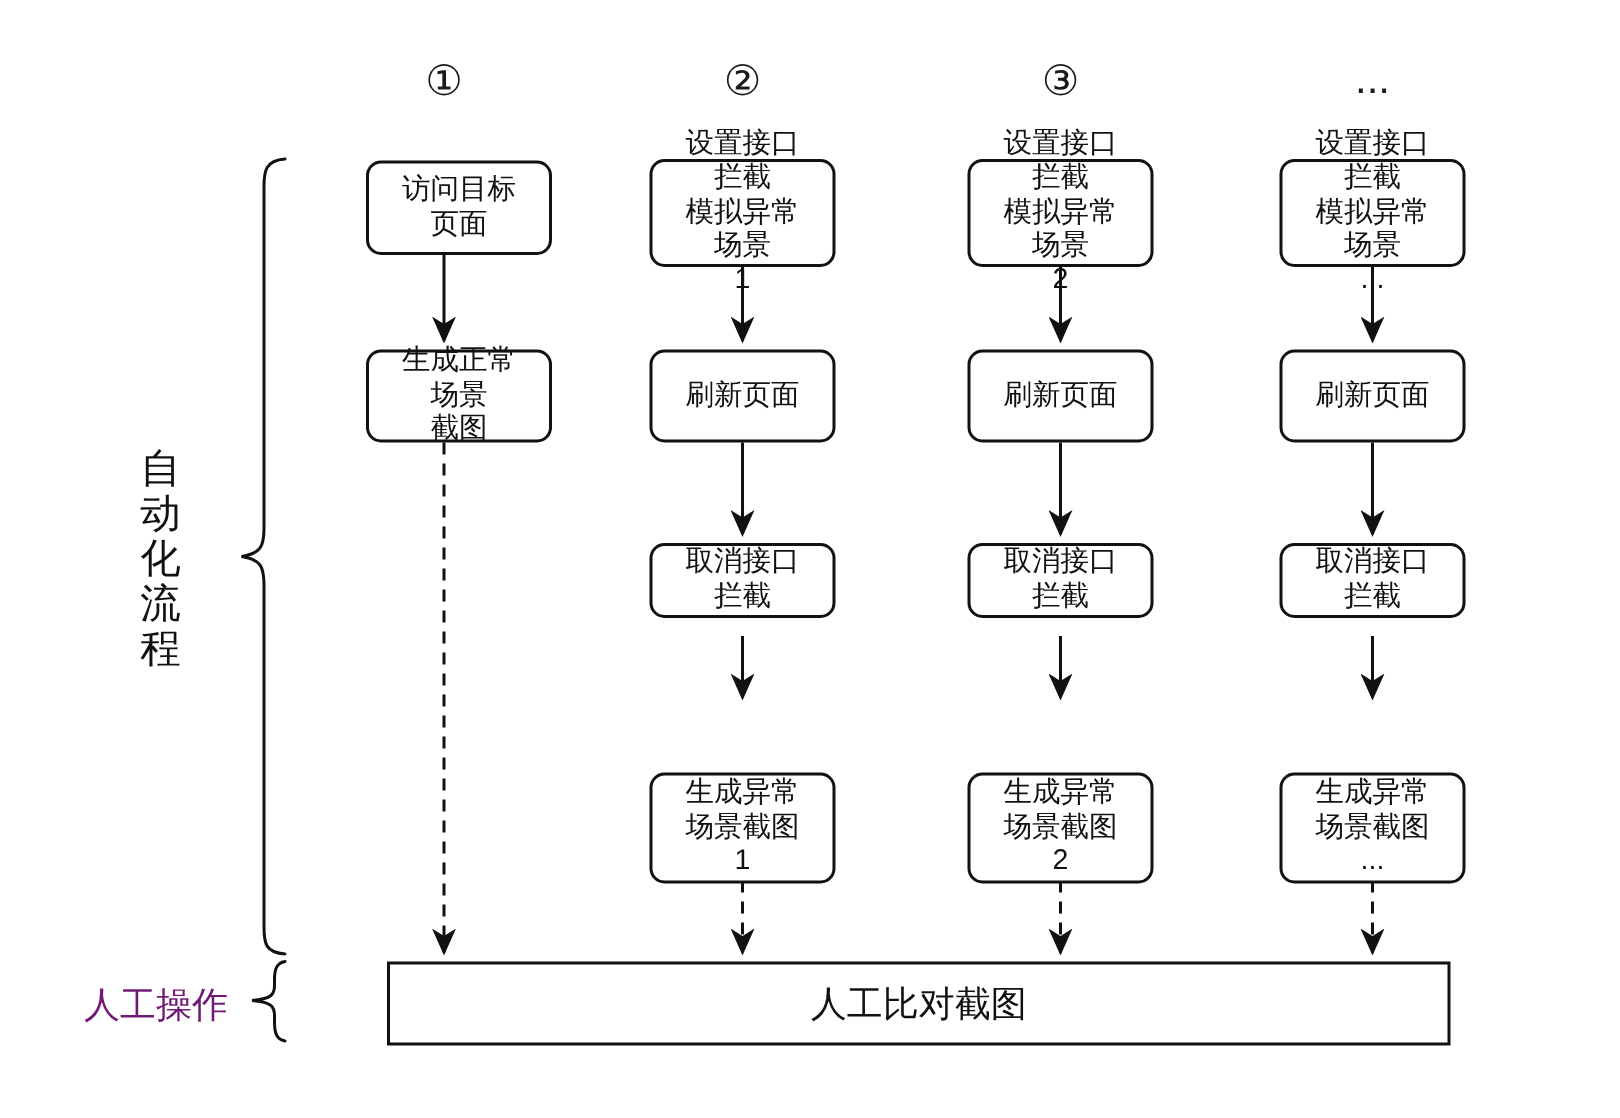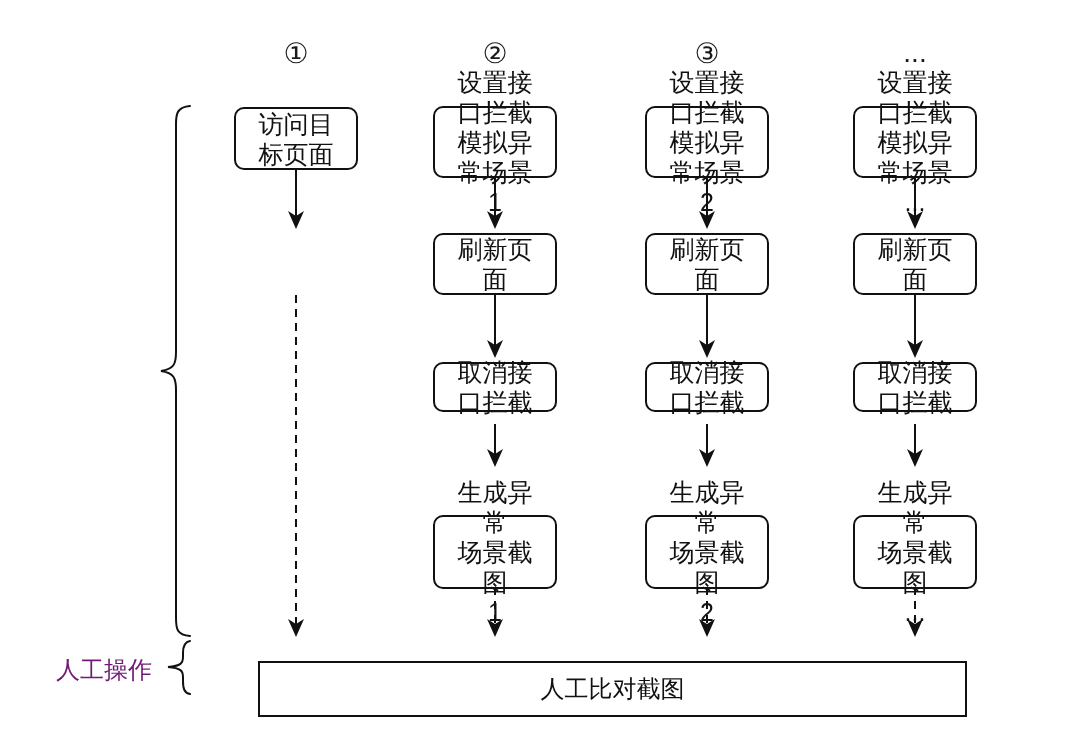--- a/index.html
+++ b/index.html
@@ -34,56 +34,55 @@
     position: absolute;
     width: 124px;
     border: 2px solid #111111;
     border-radius: 10px;
     background: #ffffff;
     display: flex;
     align-items: center;
     justify-content: center;
     text-align: center;
     white-space: pre-line;
-    font-size: 25px;
+    font-size: 19px;
     line-height: 1.2;
     color: #111111;
     padding: 16px;
   }
   .bottom-box {
     position: absolute;
     left: 258px; top: 641px;
     width: 709px; height: 56px;
     border: 2px solid #111111;
     background: #ffffff;
     display: flex;
     align-items: center;
     justify-content: center;
     font-size: 24px;
     color: #111111;
-    margin-top: 20px;
   }
   .label-vertical {
     position: absolute;
     left: 90px; top: 297px;
     width: 34px;
     font-size: 27px;
     line-height: 30px;
     text-align: center;
     word-break: break-all;
     color: #111111;
   }
   .label-horizontal {
     position: absolute;
     left: 56px; top: 654px;
     font-size: 24px;
     color: #701a75;
   }
   
-  .c1 { left: 234px; } .c2 { left: 433px; } .c3 { left: 645px; } .c4 { left: 853px; }
+  .c1 { left: 244px; font-family: Liberation Mono, monospace; } .c2 { left: 433px; } .c3 { left: 645px; } .c4 { left: 853px; }
   .h1 { left: 254px; top: 36px; } .h2 { left: 453px; top: 36px; }
   .h3 { left: 665px; top: 36px; } .h4 { left: 873px; top: 36px; }
   .r1a { top: 107px; height: 63px; }  
   .r1  { top: 106px; height: 72px; }  
   .r2  { top: 233px; height: 62px; }
   .r3  { top: 362px; height: 50px; }
   .r4  { top: 471px; height: 74px; margin-top: 44px; }
 </style>
 </head>
 <body>
@@ -119,20 +118,22 @@
 
     <path d="M190,641 C184,642 183,647 183,653 L183,657 C183,663 181,666 168,667 C181,668 183,671 183,677 L183,681 C183,688 184,693 190,694" fill="none" stroke="#111111" stroke-width="2" stroke-linecap="round"></path>
   </svg>
 
   <div class="col-header h1">①</div>
   <div class="col-header h2">②</div>
   <div class="col-header h3">③</div>
   <div class="col-header h4">...</div>
 
   <div class="step-box c1 r1a">访问目标页面</div>
+  <div class="step-box c1 r2">生成正常场景
+截图</div>
 
   <div class="step-box c2 r1">设置接口拦截
 模拟异常场景
 1</div>
   <div class="step-box c2 r2">刷新页面</div>
   <div class="step-box c2 r3">取消接口拦截</div>
   <div class="step-box c2 r4">生成异常
 场景截图
 1</div>
 
@@ -149,15 +150,16 @@
 模拟异常场景
 ...</div>
   <div class="step-box c4 r2">刷新页面</div>
   <div class="step-box c4 r3">取消接口拦截</div>
   <div class="step-box c4 r4">生成异常
 场景截图
 ...</div>
 
   <div class="bottom-box">人工比对截图</div>
 
+  <div class="label-vertical">自动化流程</div>
   <div class="label-horizontal">人工操作</div>
 
 </div>
 
 </body></html>

